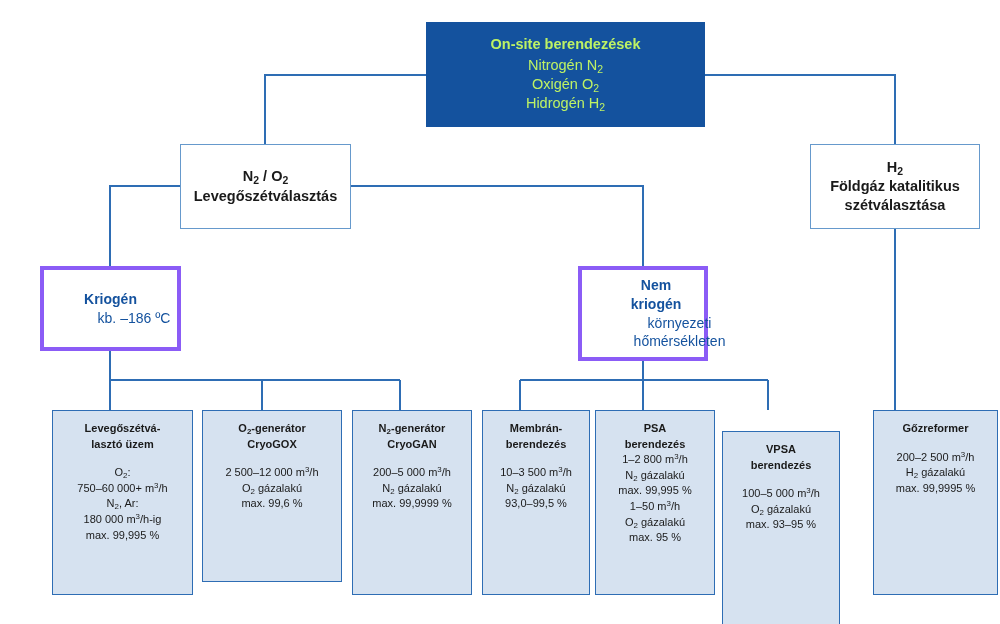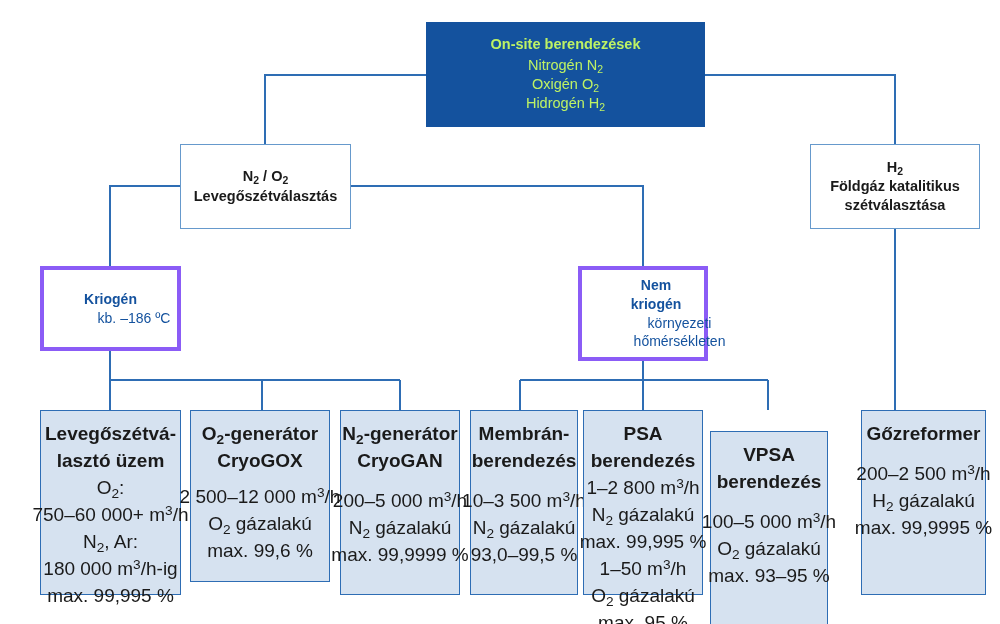--- a/index.html
+++ b/index.html
@@ -70,24 +70,25 @@
     padding: 4px 6px;
   }
   .node.bluebox .hdr { font-weight: bold; }
   .node.bluebox .ln  { font-weight: normal; margin-left: 47px; }
 
   
   .node.leaf {
     background: #D6E2F0;
     border: 1px solid #2E6DB4;
     color: #1a1a1a;
-    font-size: 19px;
+    font-size: 11px;
     padding: 10px 4px 16px 4px;
     justify-content: flex-start;
     line-height: 1.42;
+    margin-left: 12px;
   }
   .node.leaf .hdr {
     font-weight: bold;
     white-space: nowrap;
   }
   .node.leaf .gap { height: 13px; }
   .node.leaf .ln  { font-weight: normal; white-space: nowrap; }
 
   sub { font-size: 0.72em; line-height: 0; vertical-align: -0.28em; }
   sup { font-size: 0.72em; line-height: 0; vertical-align: 0.45em; }

